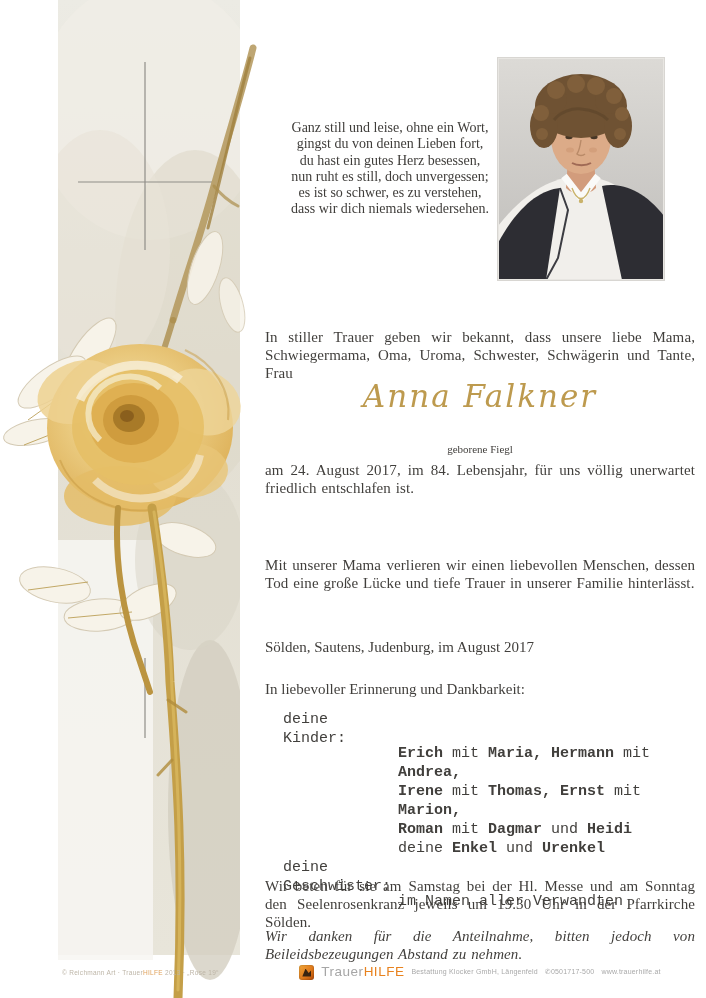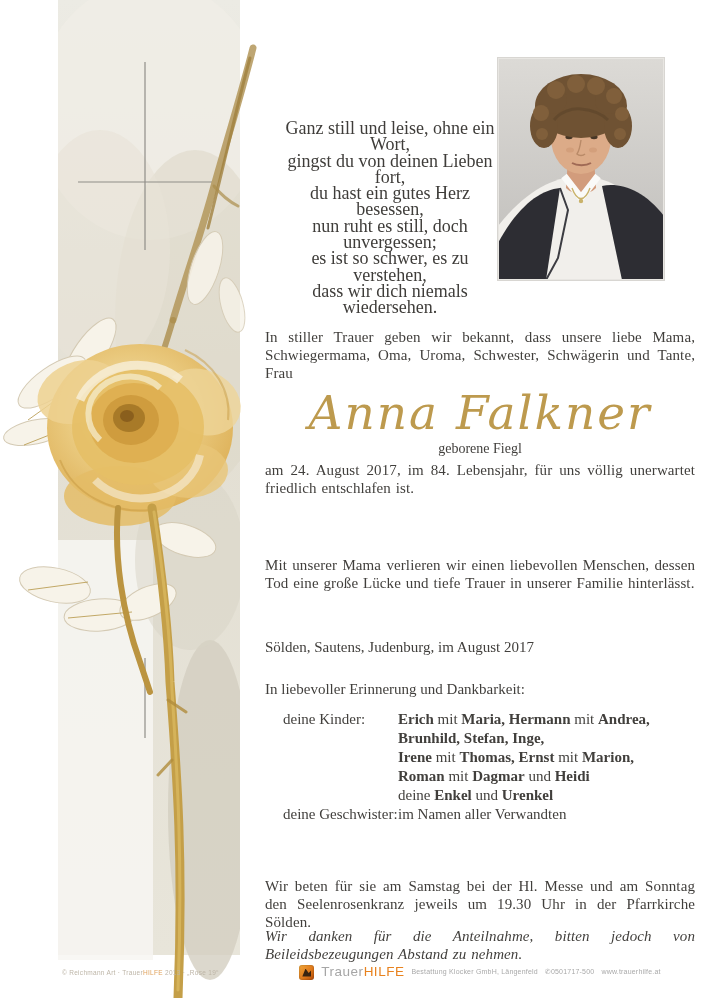--- a/index.html
+++ b/index.html
@@ -7,39 +7,39 @@
     width:706px;height:998px;position:relative;background:#ffffff;
     font-family:"Liberation Serif", serif;color:#413f3c;overflow:hidden;
   }
   
   .artwork{position:absolute;left:0;top:0;width:260px;height:998px;}
   
   .photo{position:absolute;left:497px;top:57px;width:166px;height:222px;
          border:1px solid #d8d6d2;box-sizing:content-box;}
   
   .poem{position:absolute;left:276px;top:120px;width:228px;text-align:center;
-        font-size:18px;line-height:16.3px;white-space:pre-line;color:#3f3d3a;}
+        font-size:14px;line-height:16.3px;white-space:pre-line;color:#3f3d3a;}
   
   .content{position:absolute;left:265px;top:0;width:430px;height:874px;font-size:15px;line-height:18.2px;}
   .content>div{position:absolute;left:0;width:100%;}
   .just{text-align:justify;word-spacing:1px;letter-spacing:0.1px;}
   .p-intro{top:328px;}
-  .name-line{top:390px;text-align:center;font-size:47px;line-height:46px;
+  .name-line{top:373px;text-align:center;font-size:31px;line-height:46px;
              font-style:italic;color:#bd9a4e;font-family:"DejaVu Serif", serif;
              letter-spacing:2px;}
-  .maiden{top:440px;text-align:center;font-size:14px;}
+  .maiden{top:440px;text-align:center;font-size:11px;}
   .p-death{top:461px;}
   .p-loss{top:513px;margin-top:43px;}
   .p-service{top:565px;}
   .places{top:638px;}
   .memory{top:680px;}
-  .family{top:710px;padding-left:18px;width:412px;box-sizing:border-box;}
+  .family{top:710px;padding-left:18px;width:412px;box-sizing:border-box;font-family:Liberation Mono, monospace;}
   .family-row{display:flex;align-items:flex-start;}
   .family-label{width:115px;flex:0 0 115px;}
-  .family-lines{flex:1;}
+  .family-lines{flex:1;margin-top:34px;}
   .family-lines div{min-height:19px;line-height:19px;}
   .family-row div{line-height:19px;}
   .p-prayer{top:877px;}
   .p-condolence{top:927px;font-style:italic;}
   b{font-weight:bold;}
   
   .footer-logo{top:963px;display:flex;justify-content:center;align-items:center;
                gap:7px;font-family:"Liberation Sans", sans-serif;}
   .logo-icon{width:15px;height:15px;border-radius:3px;position:relative;flex:0 0 15px;
              background:linear-gradient(135deg,#f2a93c 0%,#e07a1c 55%,#b44a08 100%);
@@ -211,21 +211,20 @@
 
   <div class="places">Sölden, Sautens, Judenburg, im August 2017</div>
 
   <div class="memory">In liebevoller Erinnerung und Dankbarkeit:</div>
 
   <div class="family">
     <div class="family-row">
       <div class="family-label">deine Kinder:</div>
       <div class="family-lines">
         <div><b>Erich</b><span> mit </span><b>Maria, Hermann</b><span> mit </span><b>Andrea,</b></div>
-        <div><b>Brunhild, Stefan, Inge,</b></div>
         <div><b>Irene</b><span> mit </span><b>Thomas, Ernst</b><span> mit </span><b>Marion,</b></div>
         <div><b>Roman</b><span> mit </span><b>Dagmar</b><span> und </span><b>Heidi</b></div>
         <div><span>deine </span><b>Enkel</b><span> und </span><b>Urenkel</b></div>
       </div>
     </div>
     <div class="family-row">
       <div class="family-label">deine Geschwister:</div>
       <div class="family-lines">
         <div><span>im Namen aller Verwandten</span></div>
       </div>

